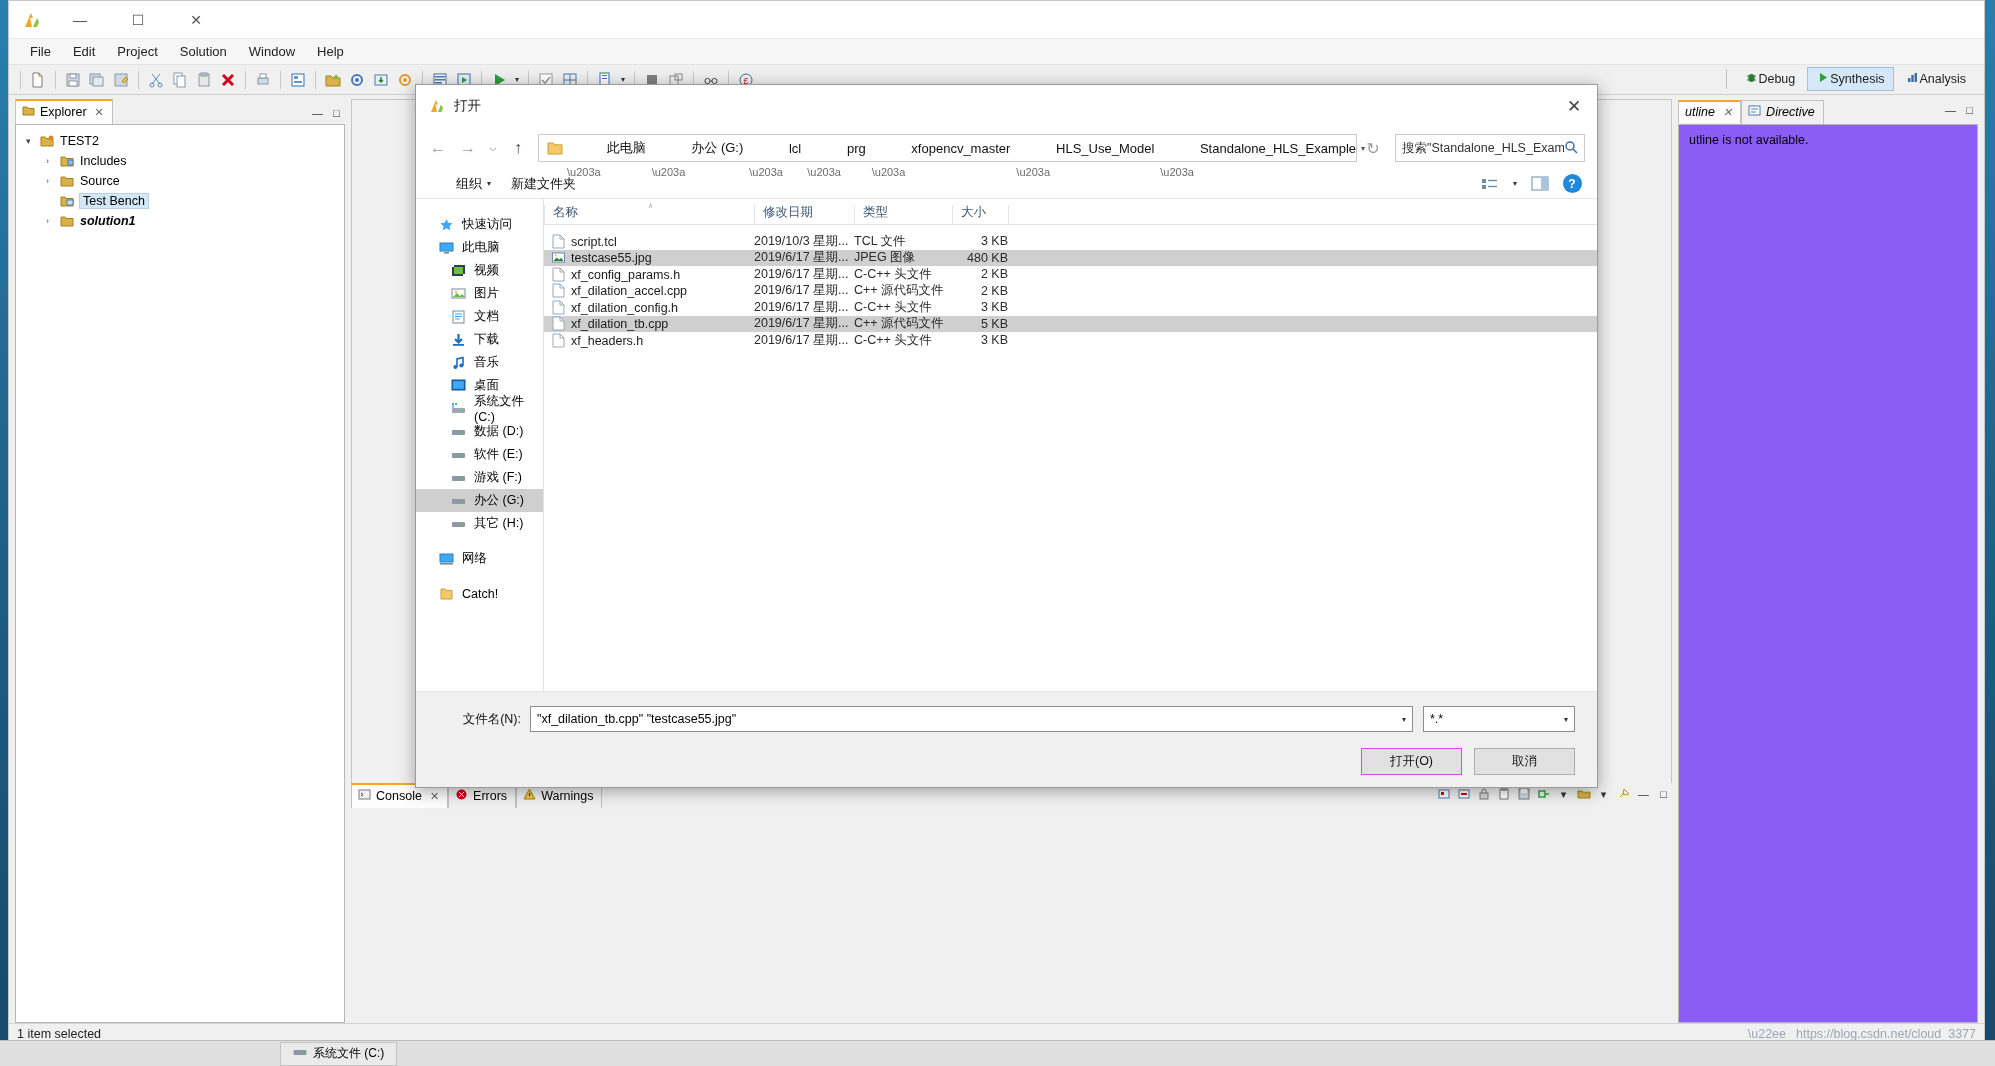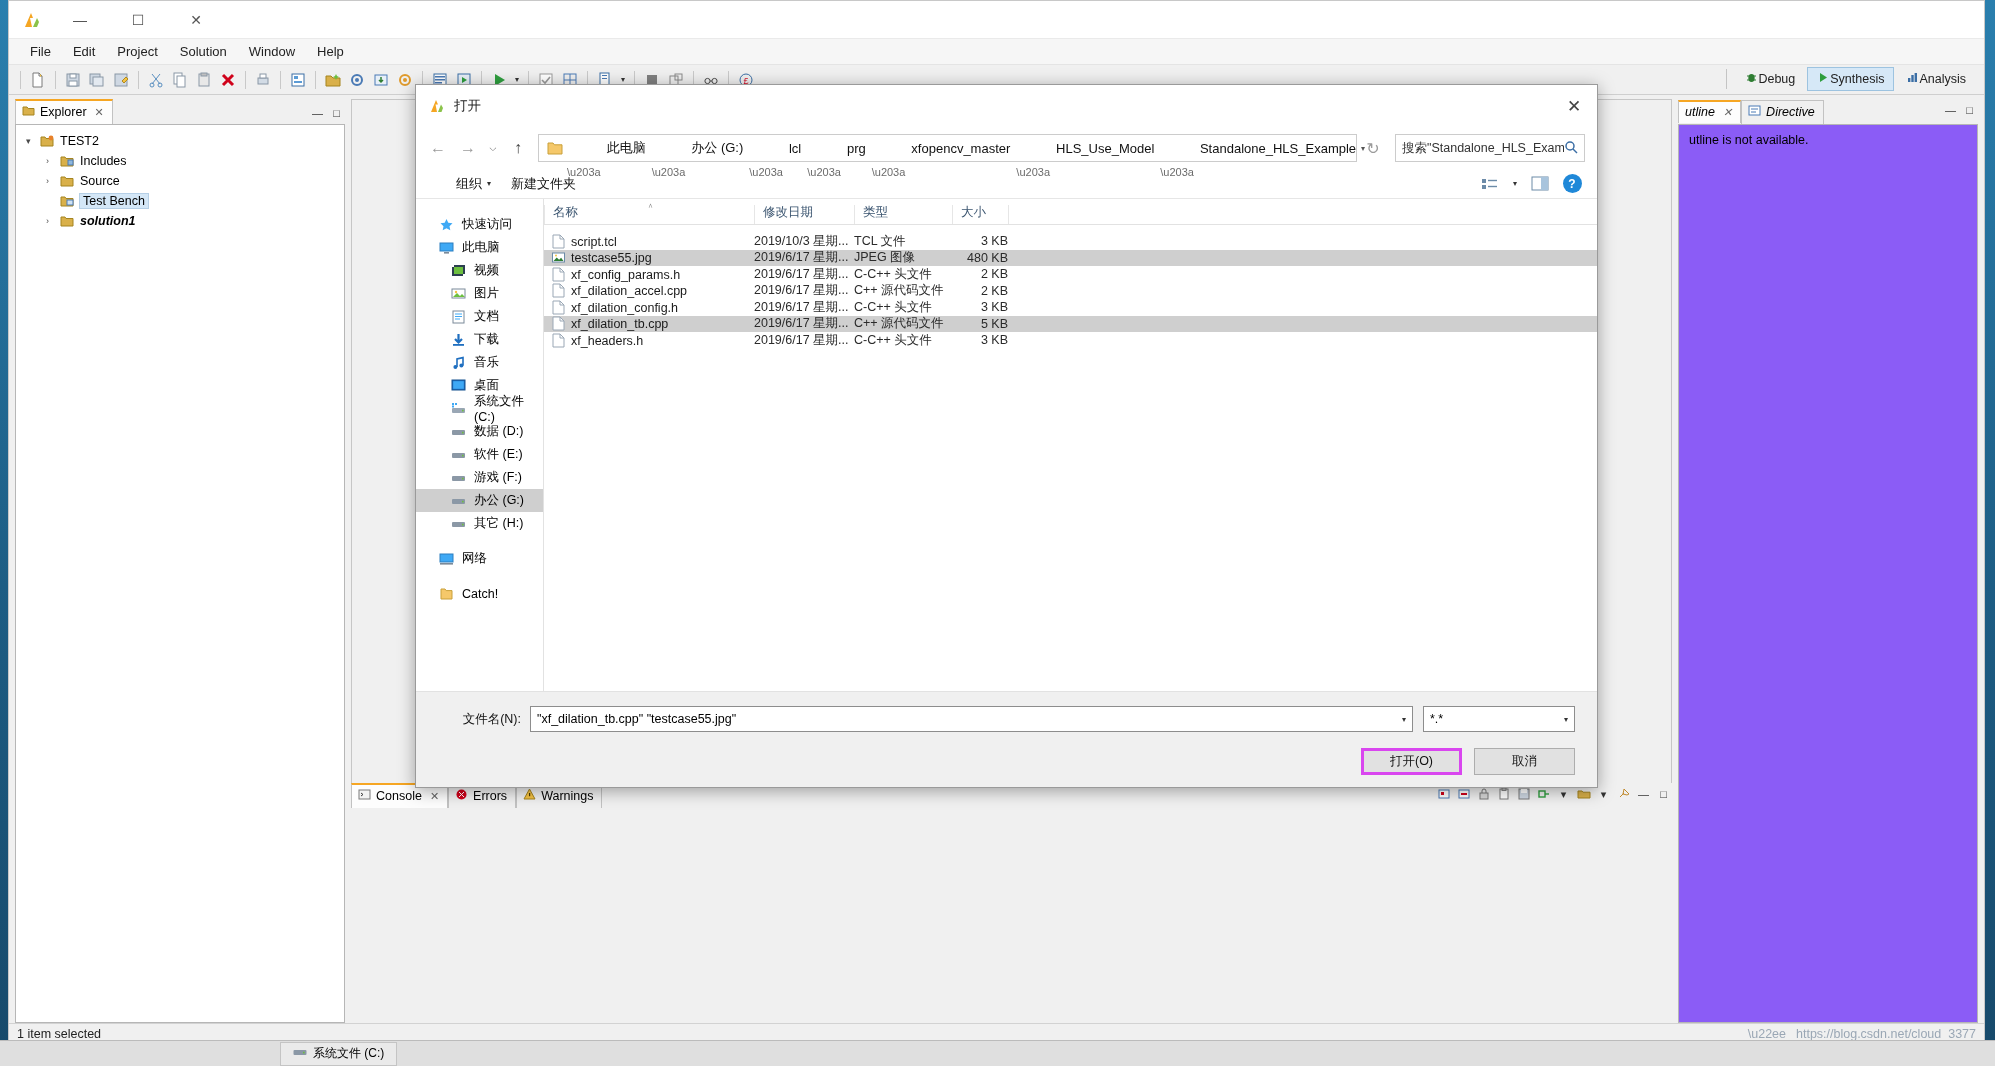--- a/index.html
+++ b/index.html
@@ -163,21 +163,21 @@
   #fname-label { width:92px; text-align:right; padding-right:9px; font-size:12.5px; color:#111; }
   #fname-input { flex:1; height:26px; border:1px solid #8d8d8d; background:#fff;
                  display:flex; align-items:center; padding:0 6px; font-size:12.5px; }
   #fname-caret { margin-left:auto; font-size:8px; color:#333; padding-left:6px; }
   #filter-select { width:152px; height:26px; border:1px solid #8d8d8d; background:#fff;
                    display:flex; align-items:center; padding:0 6px; margin-left:10px; font-size:12.5px; }
   #filter-caret { margin-left:auto; font-size:8px; color:#333; }
   #btn-row { display:flex; justify-content:flex-end; gap:12px; margin-top:16px; }
   .dlg-btn { width:101px; height:27px; border:1px solid #adadad; background:#e1e1e1;
              font-size:12.5px; display:flex; align-items:center; justify-content:center; color:#111; }
-  .dlg-btn.primary { background:#e1e1e1; border:3px solid #d946ef; }
+  .dlg-btn.primary { background:#e1e1e1; border:1px solid #d946ef; }
 </style>
 </head>
 <body>
 
 <div id="desktop"></div>
 
 <div id="app-window">
 
   <div id="title-bar">
     <span class="vivado-logo">

